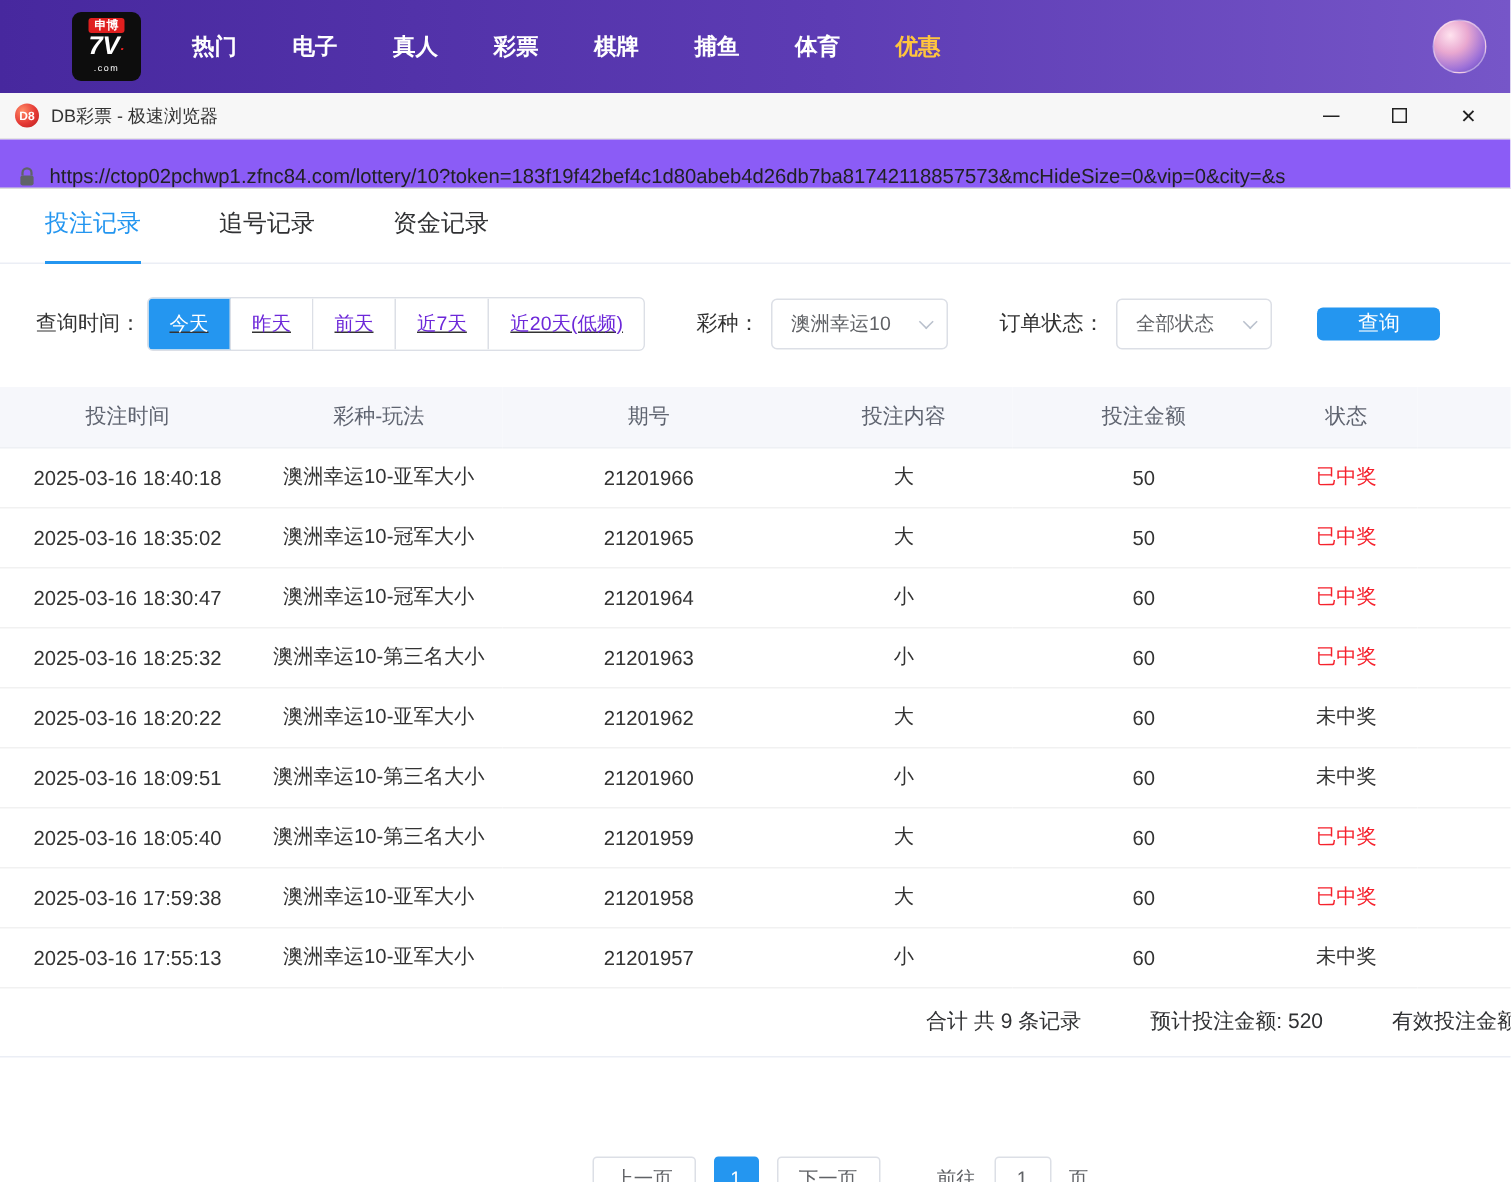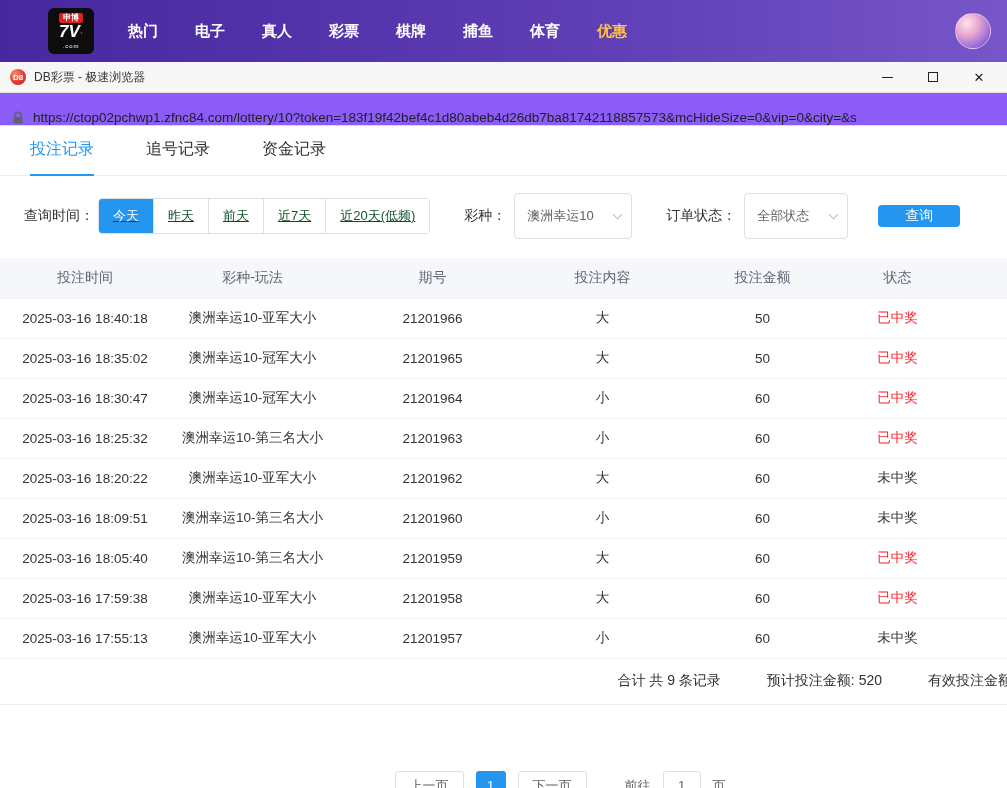--- a/index.html
+++ b/index.html
@@ -47,25 +47,25 @@
   .tabs { display:flex; gap:52px; padding:0 30px; height:50px; align-items:center;
     border-bottom:1px solid #ebeef5; }
   .tab { font-size:16px; color:#303133; cursor:pointer; height:50px; display:flex;
     align-items:center; border-bottom:2px solid transparent; }
   .tab.active { color:#2496f0; border-bottom-color:#2496f0; }
 
   .filters { display:flex; align-items:center; margin:22px 0 0 24px; font-size:14px; color:#333; height:36px; }
   .filter-label { white-space:nowrap; }
   .seg-group { display:flex; border:1px solid #dcdfe6; border-radius:4px; overflow:hidden; margin-left:4px;text-decoration:underline; }
   .seg-btn { padding:0 14px; height:34px; line-height:33px; background:#fff;
-    border-right:1px solid #dcdfe6; font-size:13px; color:#14532d; cursor:pointer; white-space:nowrap; }
+    border-right:1px solid #dcdfe6; font-size:13px; color:#6d28d9; cursor:pointer; white-space:nowrap; }
   .seg-btn:last-child { border-right:none; }
   .seg-btn.active { background:#2496f0; color:#fff; }
   .select { display:flex; align-items:center; border:1px solid #dcdfe6; border-radius:4px;
-    height:46px; padding:0 10px 0 12px; color:#606266; font-size:13px; margin-left:8px; cursor:pointer; }
+    height:34px; padding:0 10px 0 12px; color:#606266; font-size:13px; margin-left:8px; cursor:pointer; }
   .sel-lottery { width:118px; margin-left:8px; }
   .sel-status  { width:104px; }
   .select .sel-text { flex:1; white-space:nowrap; }
   .chevron { width:7px; height:7px; border-right:1.5px solid #b9c0cc; border-bottom:1.5px solid #b9c0cc;
     transform:rotate(45deg); margin-left:8px; margin-top:-4px; flex:0 0 auto; }
   .gap-lg { margin-left:34px; }
   .search-btn { margin-left:30px; background:#2496f0; color:#fff; border:none; border-radius:4px;
     height:22px; padding:0 27px; font-size:14px; cursor:pointer; }
 
   table.bets { width:1120px; border-collapse:collapse; table-layout:fixed; margin-top:24px; }

